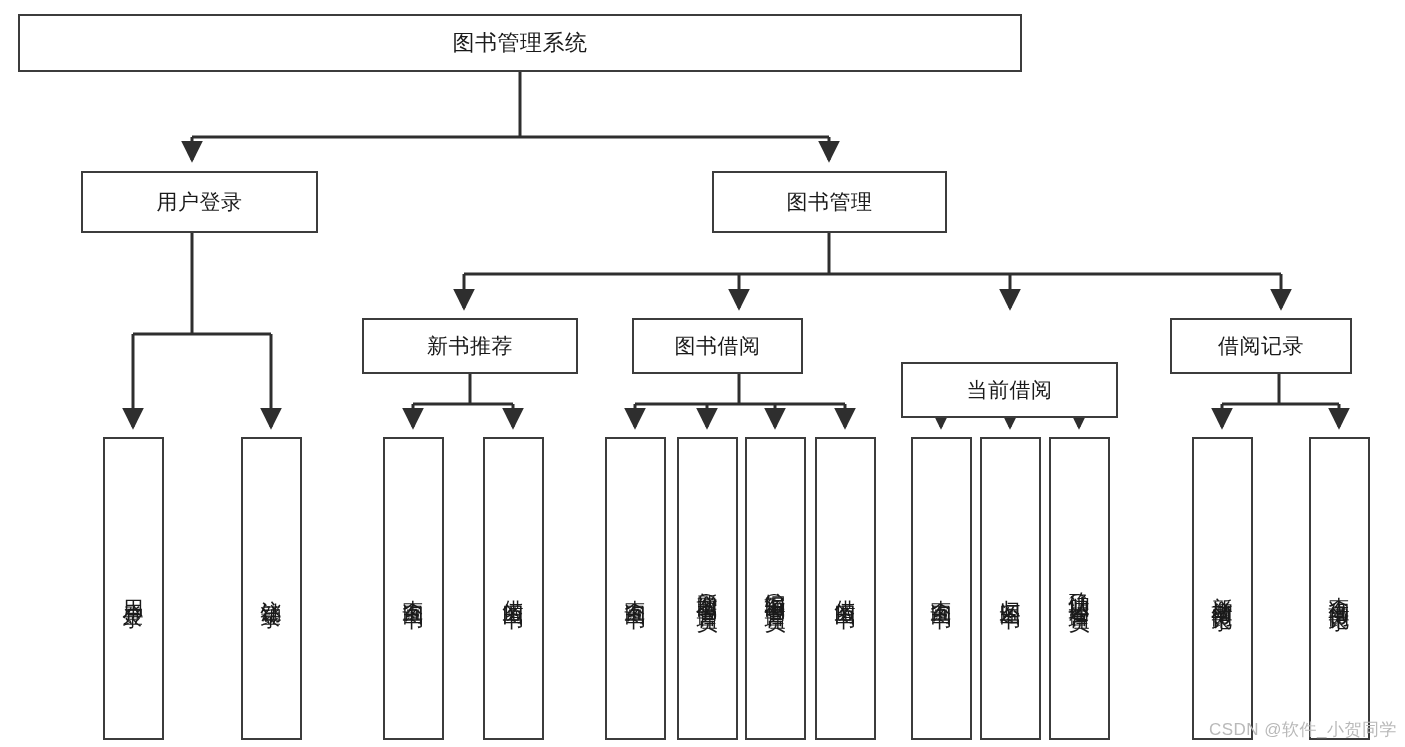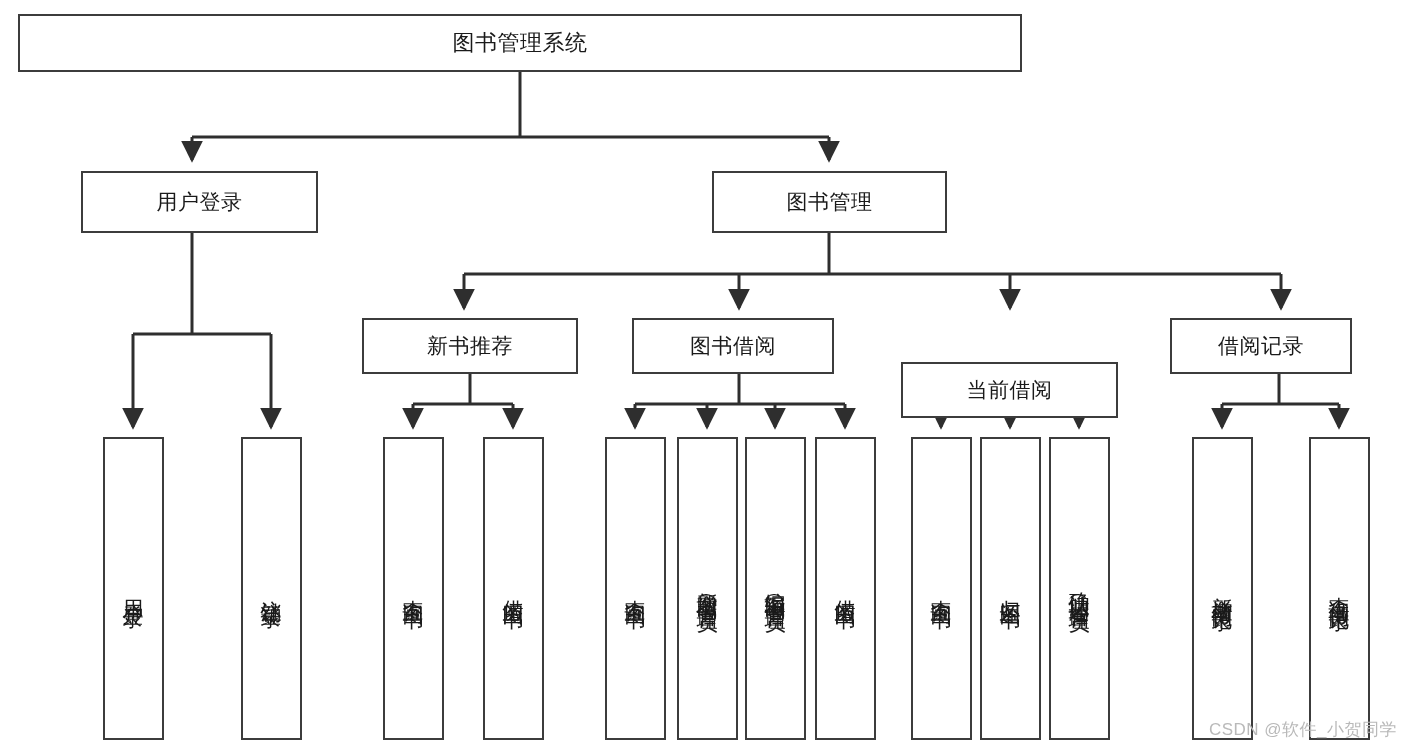--- a/index.html
+++ b/index.html
@@ -139,21 +139,21 @@
   </div>
 
   <div class="node h" style="left:362px; top:318px; width:216px; height:56px;">
     <span class="lbl">新书推荐</span>
   </div>
 
   <div class="node h" style="left:712px; top:171px; width:235px; height:62px;">
     <span class="lbl">图书管理</span>
   </div>
 
-  <div class="node h" style="left:632px; top:318px; width:202px; height:56px;">
+  <div class="node h" style="left:632px; top:318px; width:171px; height:56px;">
     <span class="lbl">图书借阅</span>
   </div>
 
   <div class="node h" style="left:901px; top:318px; width:217px; height:56px;margin-top:44px;">
     <span class="lbl">当前借阅</span>
   </div>
 
   <div class="node h" style="left:1170px; top:318px; width:182px; height:56px;">
     <span class="lbl">借阅记录</span>
   </div>

